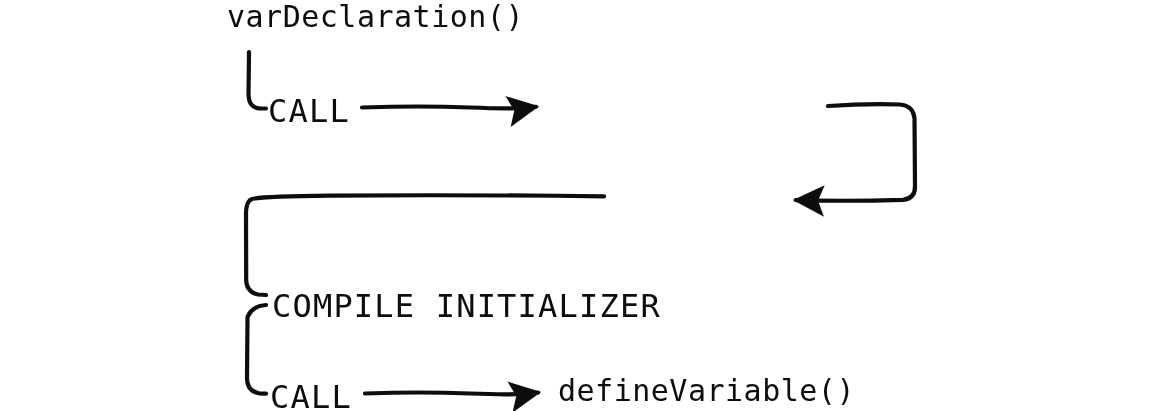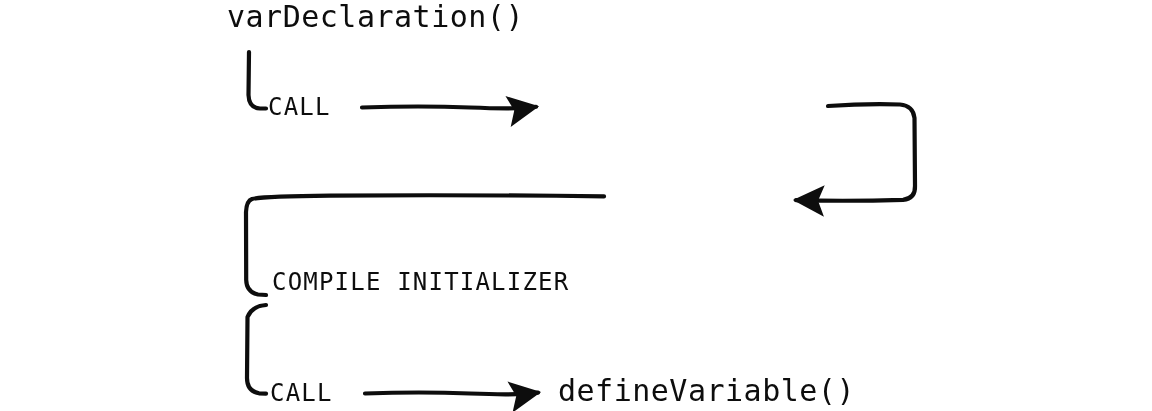--- a/index.html
+++ b/index.html
@@ -28,29 +28,29 @@
     white-space: nowrap;
     line-height: 1;
   }
   .fn-label {
     font-family: "DejaVu Sans Mono", monospace;
     font-size: 30px;
     letter-spacing: 0.5px;
   }
   .edge-label {
     font-family: "DejaVu Sans Mono", monospace;
-    font-size: 24px;
+    font-size: 32px;
     letter-spacing: 1.2px;
   }
   #t-varDeclaration { left: 227px; top: 2px; }
   #t-parseVariable  { left: 556px; top: 90px; }
   #t-defineVariable { left: 558px; top: 376px; }
   #t-call-top       { left: 268px; top: 95px; }
   #t-constant       { left: 611px; top: 187px; }
-  #t-compile-init   { left: 272px; top: 270px; text-align: center; }
+  #t-compile-init   { left: 272px; top: 290px; text-align: center; }
   #t-call-bottom    { left: 270px; top: 381px; }
 </style>
 </head>
 <body>
 
 <div id="canvas">
 
   <svg id="wires" viewBox="0 0 1152 411" xmlns="http://www.w3.org/2000/svg">
     <defs>
       <marker id="arrow-right" viewBox="0 0 12 12" refX="10" refY="6" markerWidth="9" markerHeight="9" orient="auto-start-reverse">

